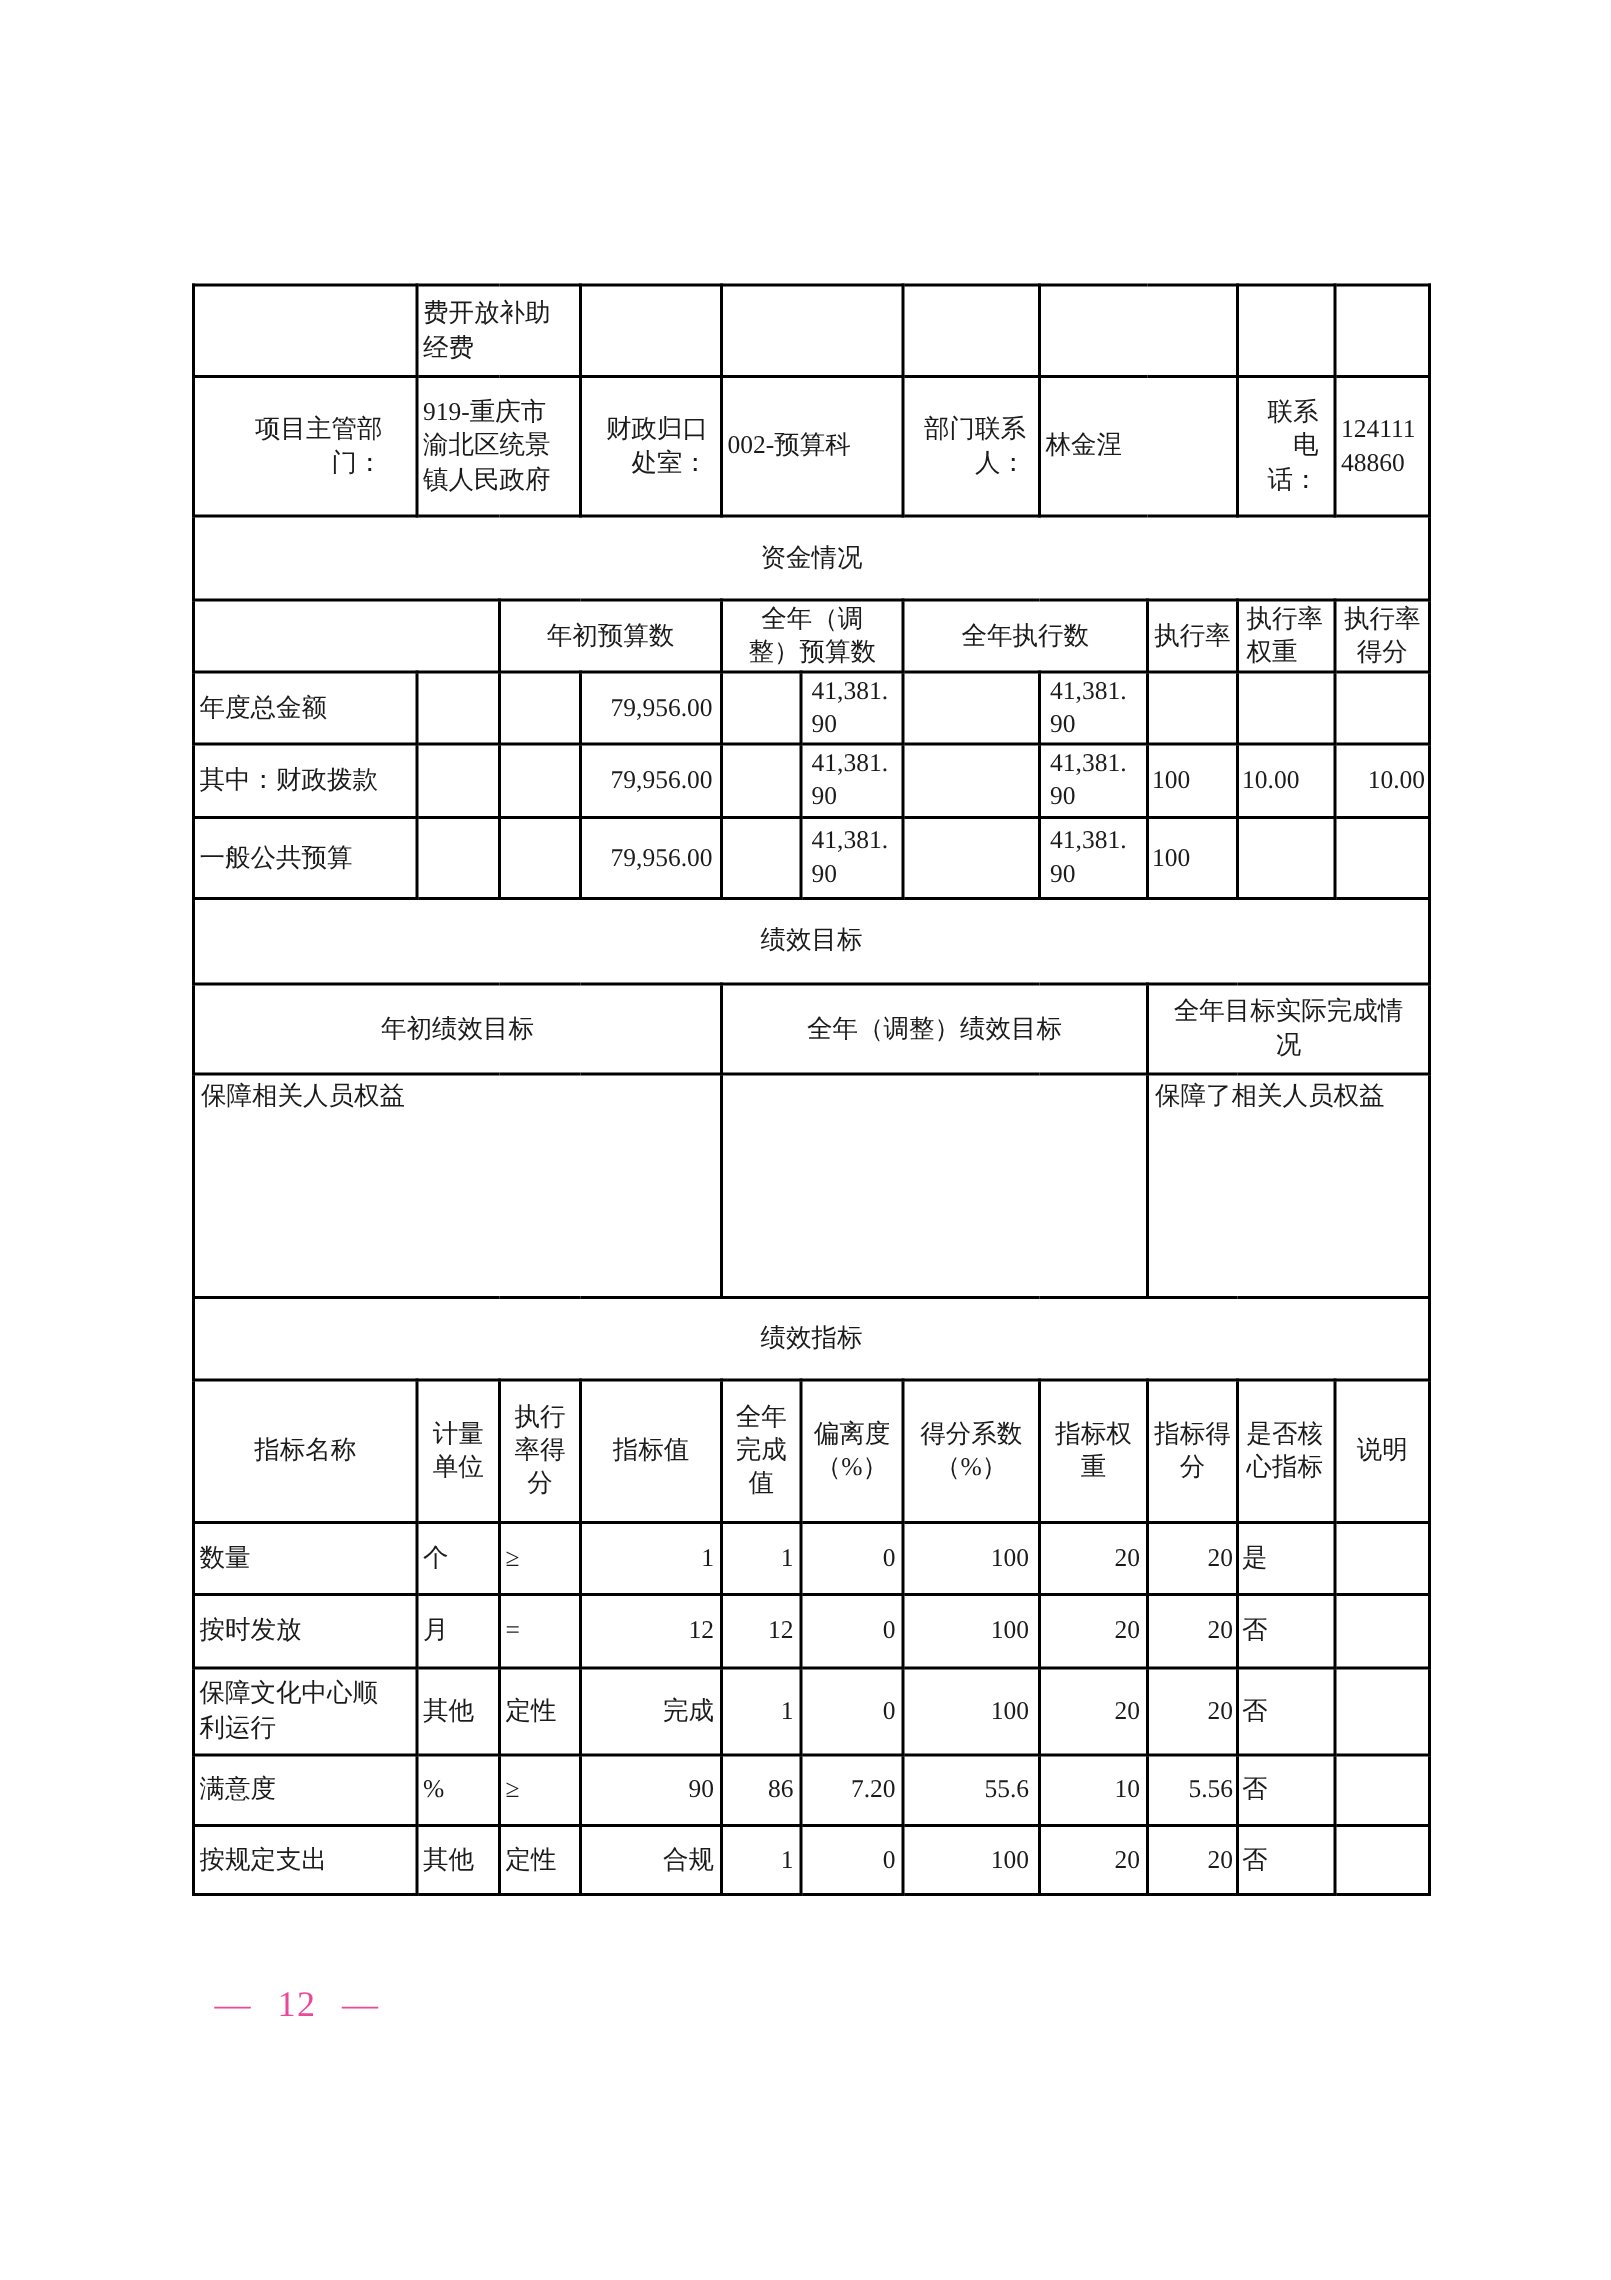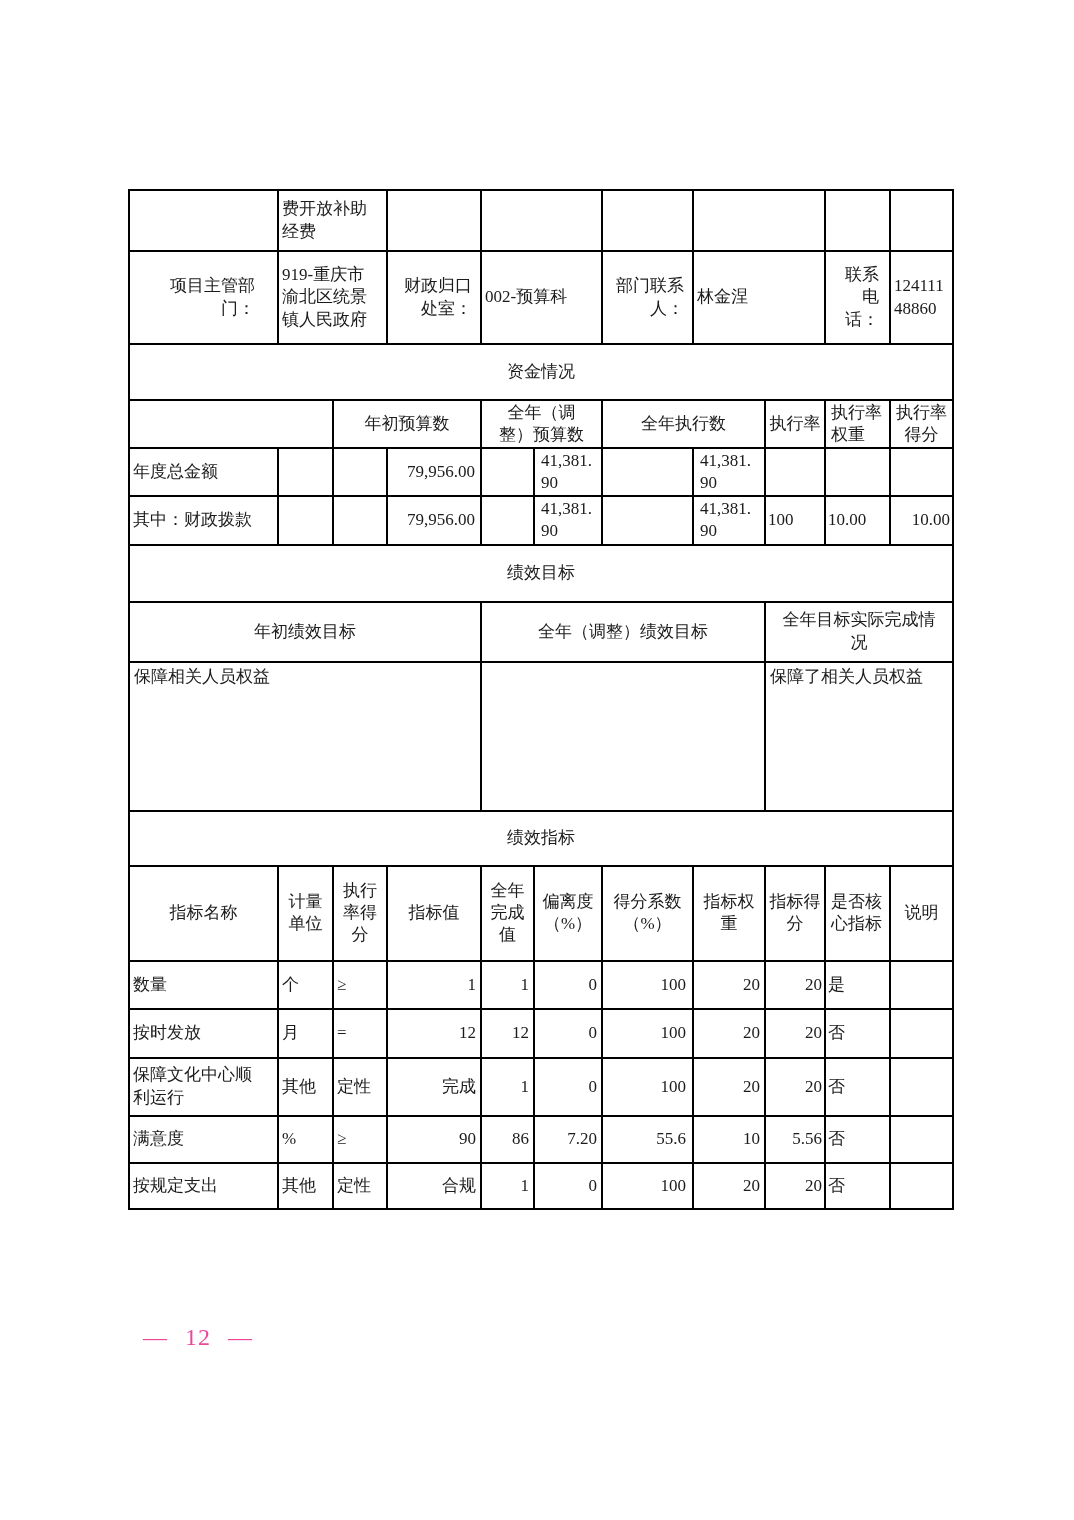--- a/index.html
+++ b/index.html
@@ -148,20 +148,33 @@
       <td class="num-r">79,956.00</td>
       <td></td>
       <td class="num-l">41,381.90</td>
       <td></td>
       <td class="num-l">41,381.90</td>
       <td class="rate-l">100</td>
       <td class="rate-l">10.00</td>
       <td class="score-r">10.00</td>
     </tr>
 
+    <tr style="height:54px">
+      <td class="row-label">一般公共预算</td>
+      <td></td>
+      <td></td>
+      <td class="num-r">79,956.00</td>
+      <td></td>
+      <td class="num-l">41,381.90</td>
+      <td></td>
+      <td class="num-l">41,381.90</td>
+      <td class="rate-l">100</td>
+      <td class="rate-l"></td>
+      <td class="score-r"></td>
+    </tr>
 
     <tr style="height:57px">
       <td colspan="11" class="sec">绩效目标</td>
     </tr>
 
     <tr style="height:60px">
       <td colspan="4" class="goal-hdr">年初绩效目标</td>
       <td colspan="4" class="goal-hdr">全年（调整）绩效目标</td>
       <td colspan="3" class="goal-actual-hdr">全年目标实际完成情况</td>
     </tr>

